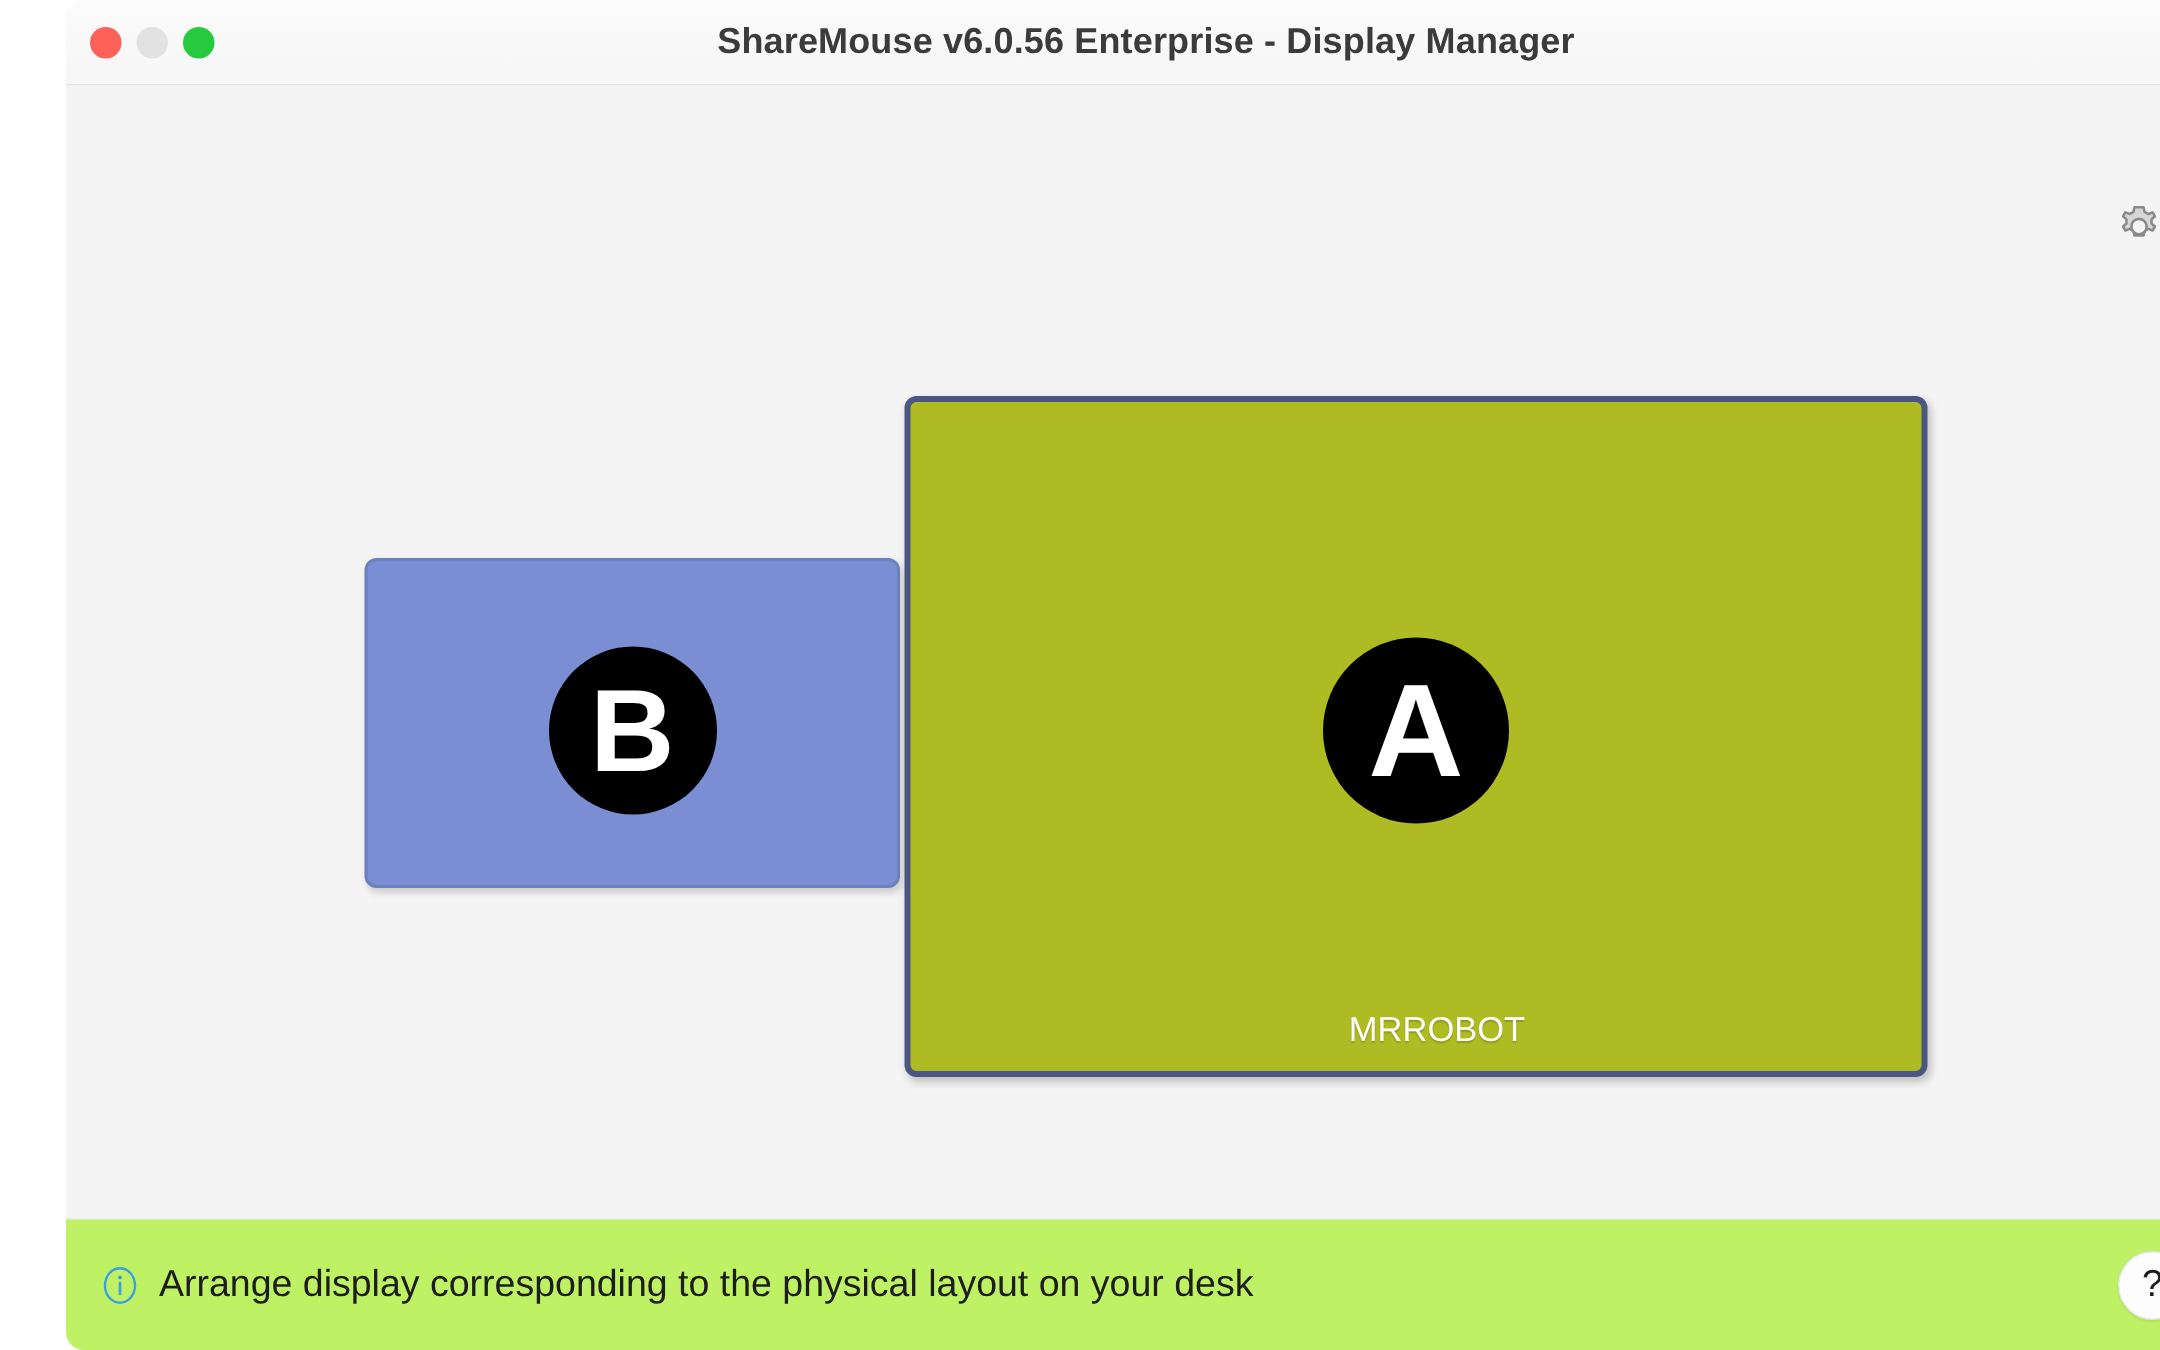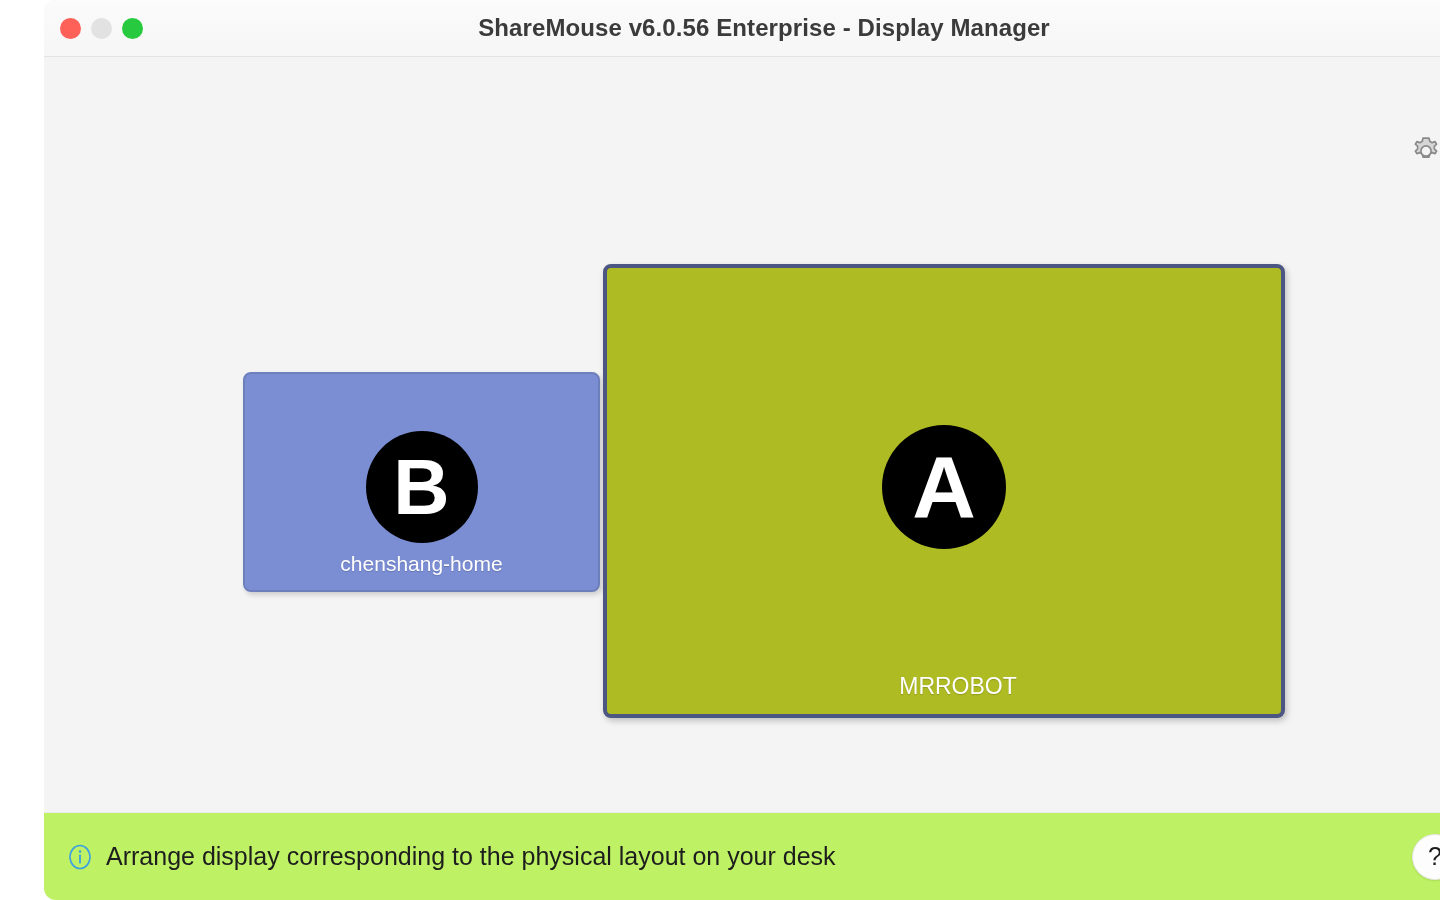--- a/index.html
+++ b/index.html
@@ -225,21 +225,20 @@
       <span>
         <svg width="36" height="36" viewBox="0 0 36 36" aria-hidden="true">
           <path d="M18 5.2 l3.0 0 0.75 3.1 2.35 1.36 3.0 -1.05 1.5 2.6 -2.25 2.05 0 2.72 2.25 2.05 -1.5 2.6 -3.0 -1.05 -2.35 1.36 -0.75 3.1 -3.0 0 -3.0 0 -0.75 -3.1 -2.35 -1.36 -3.0 1.05 -1.5 -2.6 2.25 -2.05 0 -2.72 -2.25 -2.05 1.5 -2.6 3.0 1.05 2.35 -1.36 0.75 -3.1 z" fill="#d6d6d6" stroke="#8a8a8a" stroke-width="1.7" stroke-linejoin="round"></path>
           <circle cx="18" cy="18" r="5.1" fill="#f4f4f4" stroke="#8a8a8a" stroke-width="1.7"></circle>
         </svg>
       </span>
     </div>
 
     <div class="display" id="display-b">
       <div class="badge">B</div>
-      <div class="dname">chenshang-home</div>
     </div>
 
     <div class="display" id="display-a">
       <div class="badge">A</div>
       <div class="dname">MRROBOT</div>
     </div>
 
   </div>
 
   <div class="statusbar">

